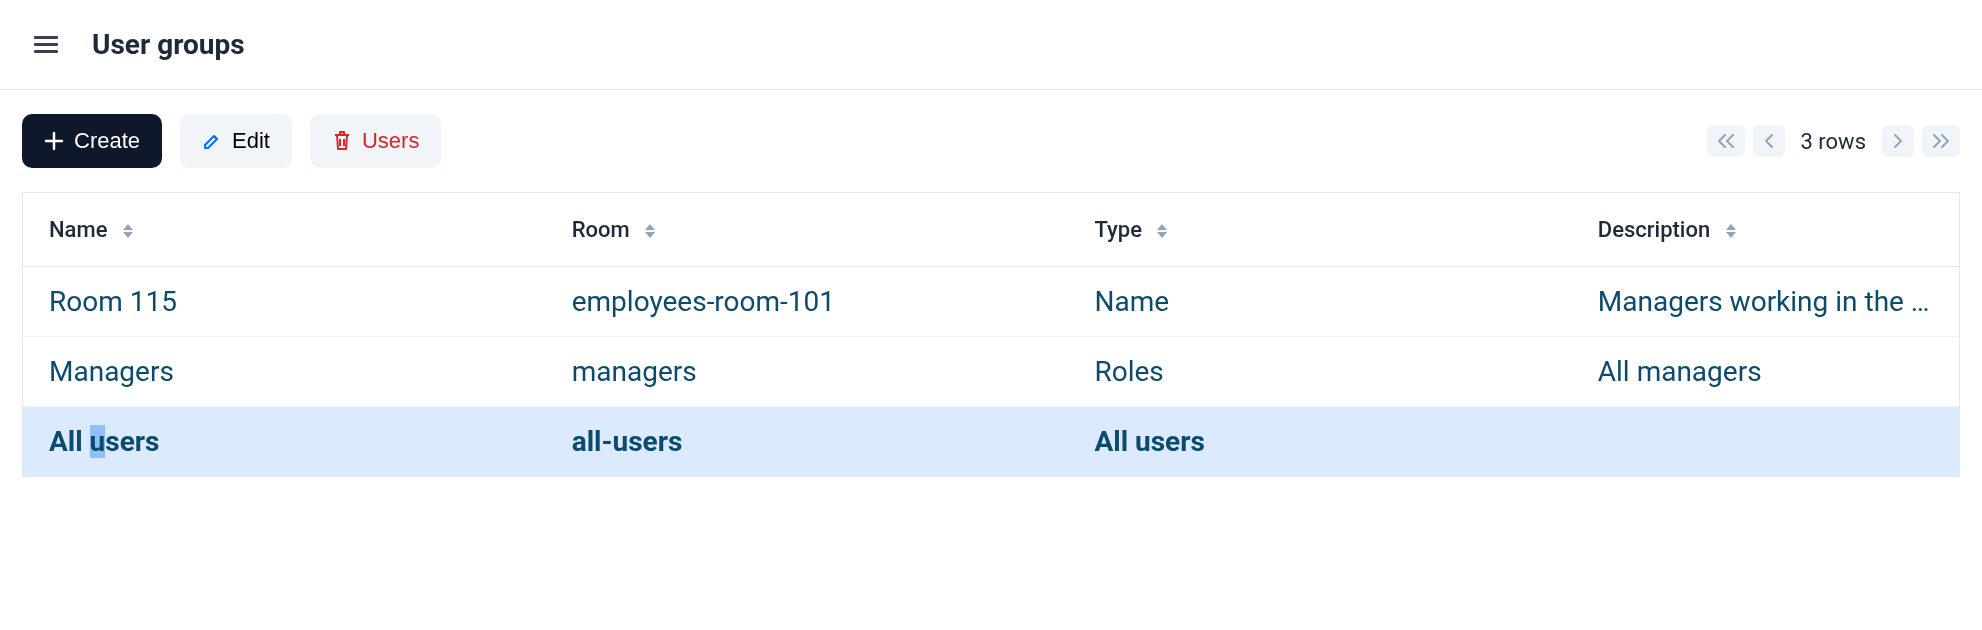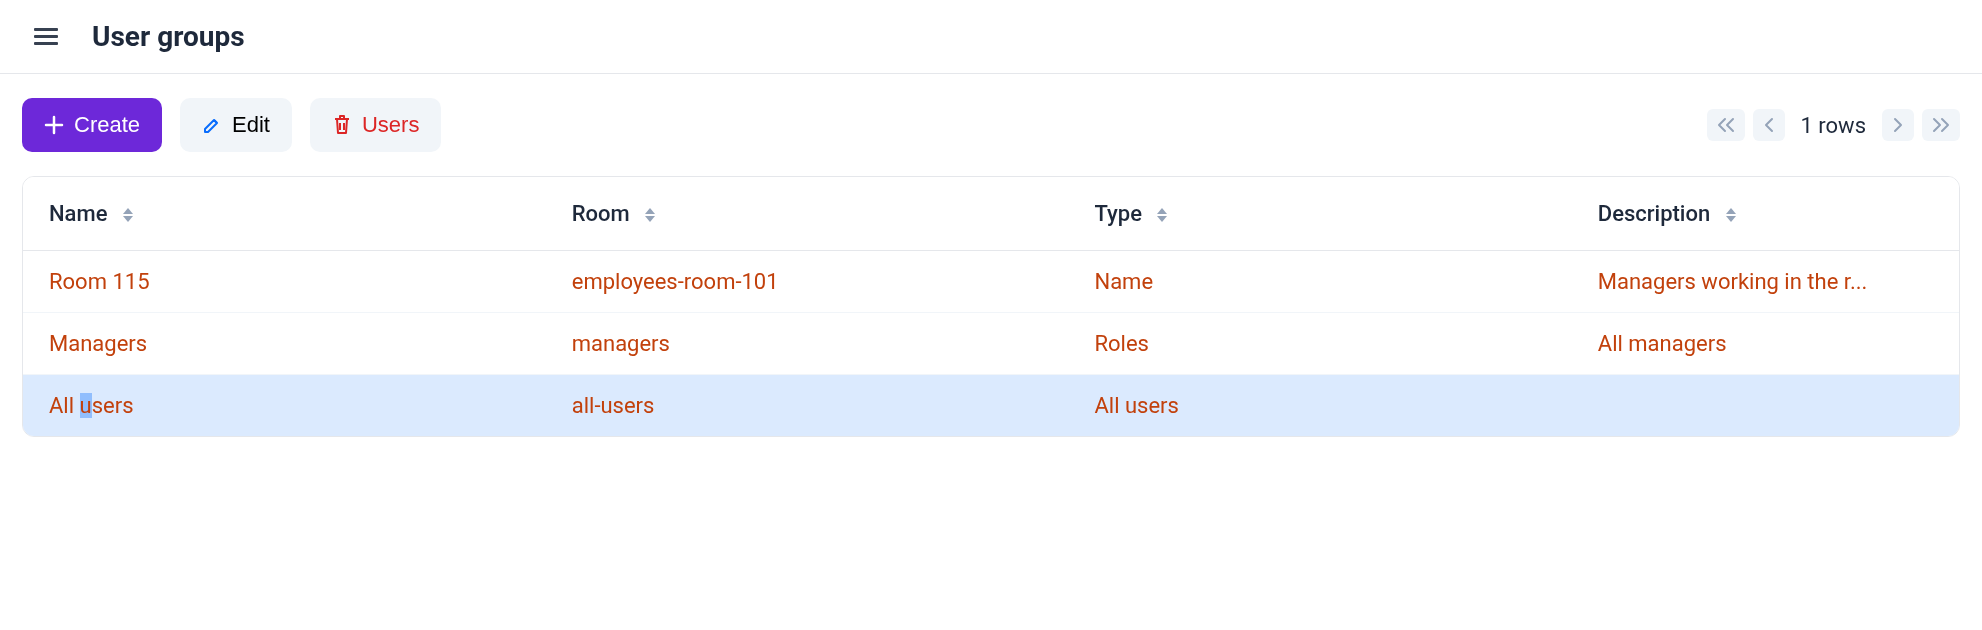--- a/index.html
+++ b/index.html
@@ -9,21 +9,21 @@
     }
     body {
       font-family: -apple-system, BlinkMacSystemFont, "Segoe UI", Roboto, Helvetica, Arial, sans-serif;
       background: #ffffff;
       color: #1e293b;
       font-size: 18px;
     }
     .header {
       display: flex;
       align-items: center;
-      padding: 20px 30px;
+      padding: 28px 30px;
       border-bottom: 1px solid #e5e7eb;
       gap: 30px;
     }
     .menu-icon {
       display: flex;
       flex-direction: column;
       gap: 4px;
       cursor: pointer;
       padding: 4px;
     }
@@ -51,21 +51,21 @@
       gap: 10px;
       padding: 14px 22px;
       border-radius: 10px;
       font-size: 22px;
       font-weight: 500;
       cursor: pointer;
       border: none;
       background: #f1f5f9;
     }
     .btn-primary {
-      background: #6d28d9;
+      background: #0f172a;
       color: #ffffff;
     }
     .btn-edit {
       color: #000000;
     }
     .btn-remove {
       color: #dc2626;
     }
     .pagination {
       margin-left: auto;
@@ -85,21 +85,21 @@
       justify-content: center;
     }
     .row-count {
       font-size: 22px;
       color: #1e293b;
       padding: 0 8px;
     }
     .table-wrapper {
       margin: 0 22px;
       border: 1px solid #e5e7eb;
-      border-radius: 12px;
+      border-radius: 0;
       overflow: hidden;
     }
     table {
       width: 100%;
       border-collapse: collapse;
     }
     thead th {
       text-align: left;
       padding: 24px 26px;
       font-size: 22px;
@@ -122,32 +122,33 @@
       border-right: 5px solid transparent;
     }
     .sort-icon .tri.up {
       border-bottom: 6px solid #94a3b8;
     }
     .sort-icon .tri.down {
       border-top: 6px solid #94a3b8;
     }
     tbody td {
       padding: 18px 26px;
-      font-size: 22px;
-      color: #c2410c;
+      font-size: 28px;
+      color: #0c4a6e;
       border-bottom: 1px solid #f1f5f9;
       white-space: nowrap;
       overflow: hidden;
       text-overflow: ellipsis;
     }
     tbody tr.selected {
       background: #dbeafe;
     }
     tbody tr.selected td {
       border-bottom: none;
+      font-weight: bold;
     }
     .col-name { width: 27%; }
     .col-code { width: 27%; }
     .col-type { width: 26%; }
     .col-desc { width: 20%; max-width: 180px; }
     .icon-svg {
       flex-shrink: 0;
     }
     .highlight-sel {
       background: rgba(10, 109, 253, 0.35);
@@ -194,21 +195,21 @@
     <button class="pag-btn">
       <svg width="18" height="16" viewBox="0 0 18 16">
         <path d="M8 2L2 8l6 6M16 2l-6 6 6 6" stroke="#94a3b8" stroke-width="2" fill="none" stroke-linecap="round" stroke-linejoin="round"></path>
       </svg>
     </button>
     <button class="pag-btn">
       <svg width="12" height="16" viewBox="0 0 12 16">
         <path d="M9 2L3 8l6 6" stroke="#94a3b8" stroke-width="2" fill="none" stroke-linecap="round" stroke-linejoin="round"></path>
       </svg>
     </button>
-    <span class="row-count">1 rows</span>
+    <span class="row-count">3 rows</span>
     <button class="pag-btn">
       <svg width="12" height="16" viewBox="0 0 12 16">
         <path d="M3 2l6 6-6 6" stroke="#94a3b8" stroke-width="2" fill="none" stroke-linecap="round" stroke-linejoin="round"></path>
       </svg>
     </button>
     <button class="pag-btn">
       <svg width="18" height="16" viewBox="0 0 18 16">
         <path d="M2 2l6 6-6 6M10 2l6 6-6 6" stroke="#94a3b8" stroke-width="2" fill="none" stroke-linecap="round" stroke-linejoin="round"></path>
       </svg>
     </button>

